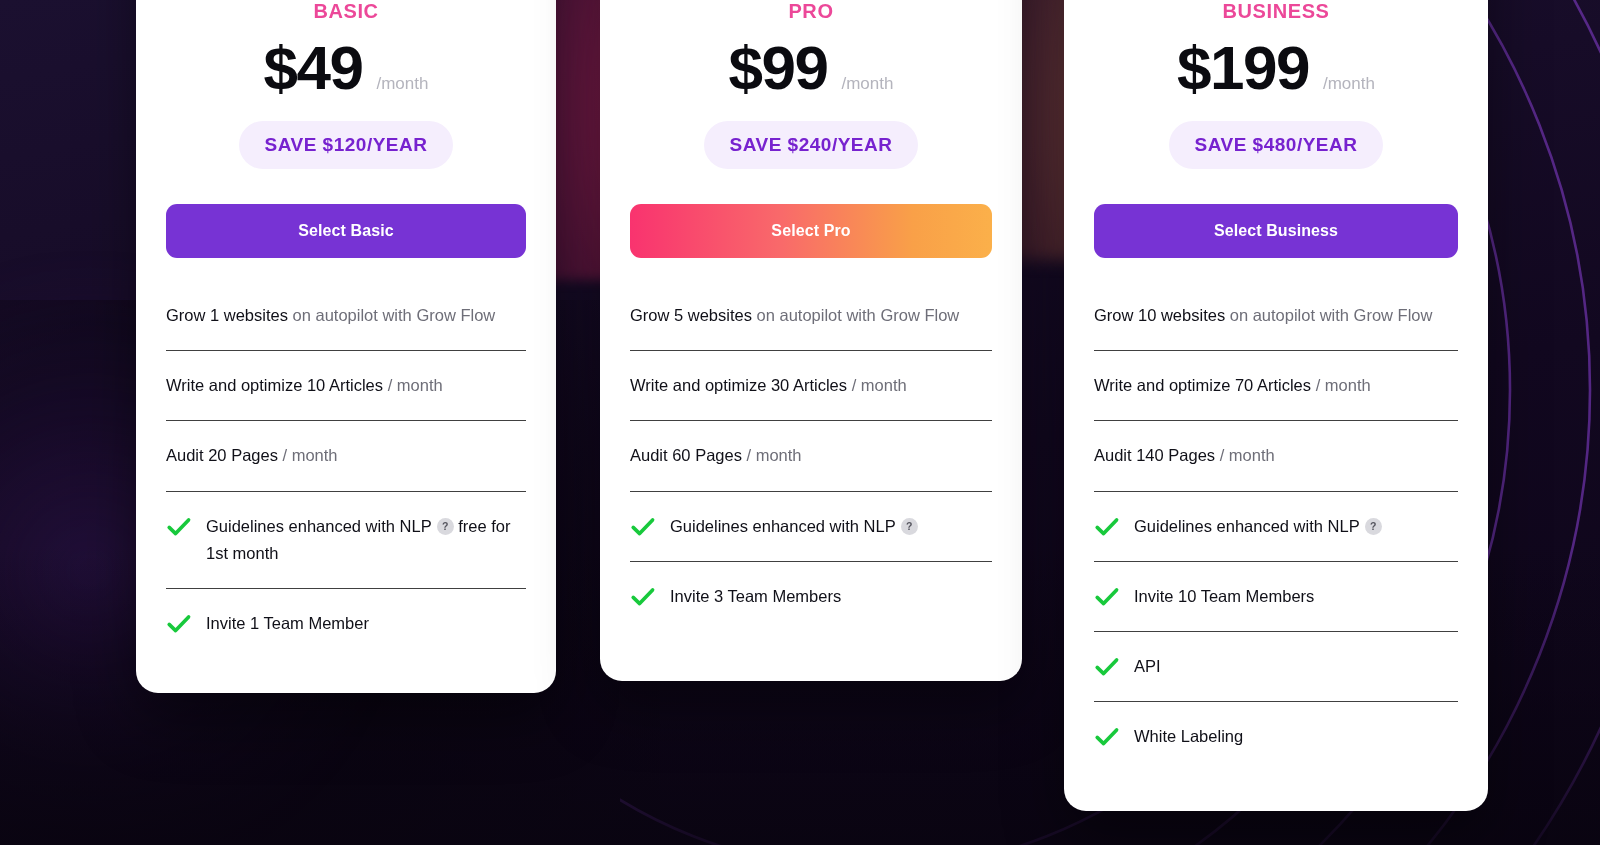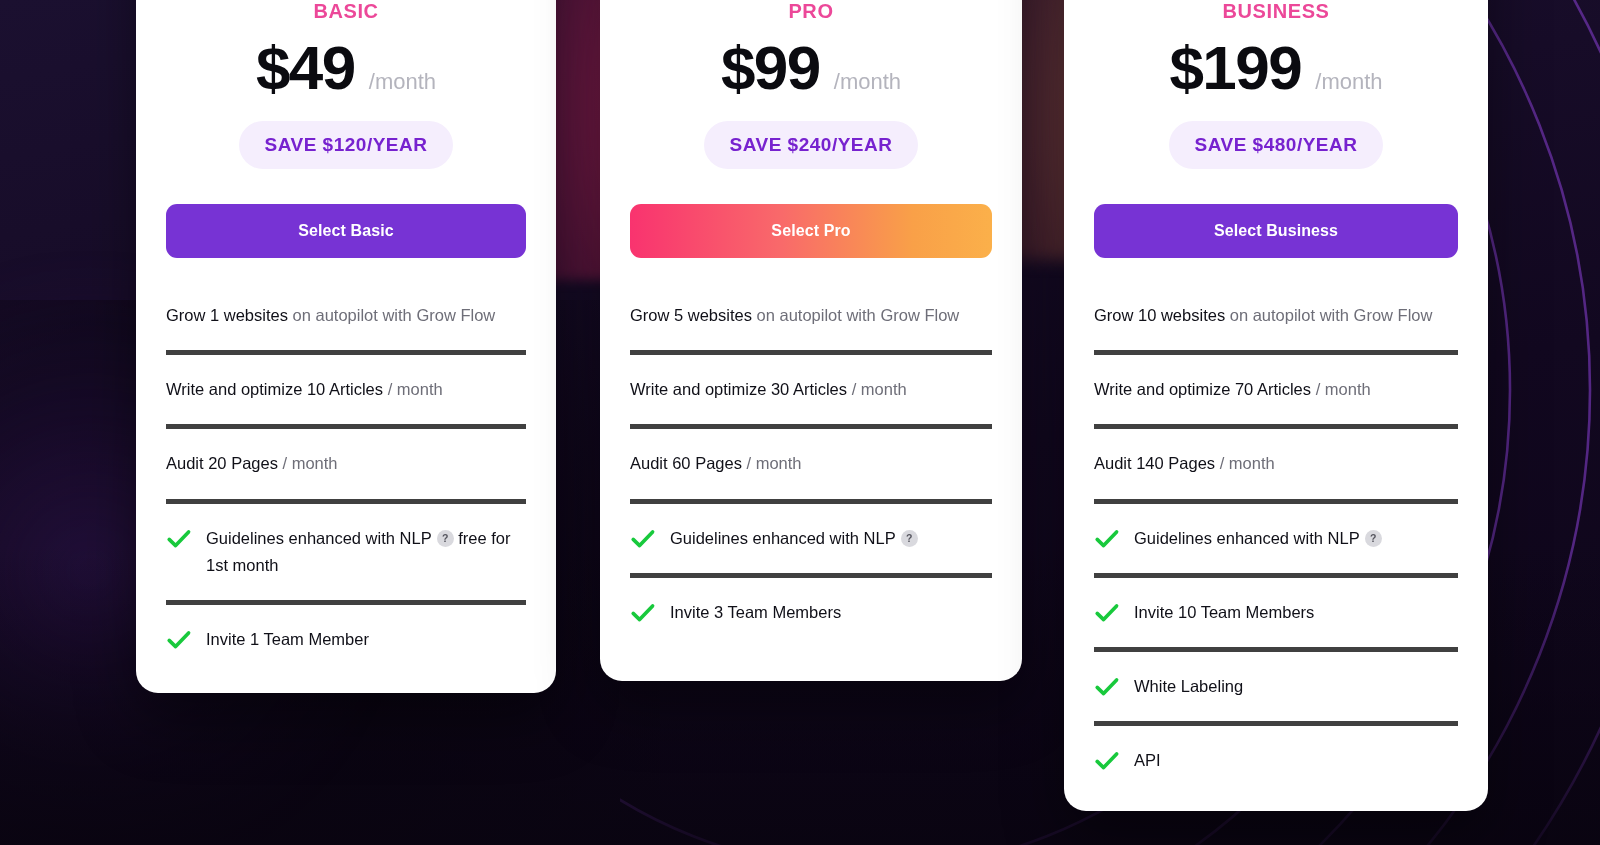--- a/index.html
+++ b/index.html
@@ -139,21 +139,21 @@
     margin-bottom: 22px;
   }
   .price-amount {
     font-size: 62px;
     font-weight: bold;
     letter-spacing: -1.5px;
     color: #0b0b10;
     line-height: 1;
   }
   .price-period {
-    font-size: 22px;
+    font-size: 17px;
     color: #b4b4bd;
     font-weight: normal;
   }
 
   .save-wrap { display: flex; justify-content: center; margin-bottom: 35px; }
   .save-badge {
     background: #f5eefd;
     color: #7722cf;
     font-size: 19px;
     font-weight: bold;
@@ -179,21 +179,21 @@
   .btn-purple   { background: #7733d4; }
   .btn-gradient { background: linear-gradient(to right, #f9336f 0%, #f96a6a 42%, #f9a048 78%, #fbb04a 100%); }
 
   .features { margin-top: 44px; }
 
   .feature-row {
     display: flex;
     align-items: flex-start;
     gap: 14px;
     padding: 21px 0;
-    border-top: 5px solid #404040;
+    border-top: 1px solid #404040;
   }
   .feature-row.first { border-top: none; padding-top: 0; }
 
   .check-icon {
     flex: 0 0 auto;
     width: 26px;
     height: 26px;
     margin-top: 1px;
   }
   .check-icon svg { display: block; width: 26px; height: 26px; }
@@ -373,27 +373,27 @@
               </svg>
             </span>
             <div class="feature-text"><span class="strong">Invite 10 Team Members</span></div>
           </div>
           <div class="feature-row">
             <span class="check-icon">
               <svg viewBox="0 0 26 26" aria-hidden="true">
                 <path d="M3.2 13.4 L9.6 19.6 L22.6 5.9" fill="none" stroke="#18c93c" stroke-width="3.6" stroke-linecap="round" stroke-linejoin="round"></path>
               </svg>
             </span>
+            <div class="feature-text"><span class="strong">API</span></div>
+          </div>
+          <div class="feature-row">
+            <span class="check-icon">
+              <svg viewBox="0 0 26 26" aria-hidden="true">
+                <path d="M3.2 13.4 L9.6 19.6 L22.6 5.9" fill="none" stroke="#18c93c" stroke-width="3.6" stroke-linecap="round" stroke-linejoin="round"></path>
+              </svg>
+            </span>
             <div class="feature-text"><span class="strong">White Labeling</span></div>
-          </div>
-          <div class="feature-row">
-            <span class="check-icon">
-              <svg viewBox="0 0 26 26" aria-hidden="true">
-                <path d="M3.2 13.4 L9.6 19.6 L22.6 5.9" fill="none" stroke="#18c93c" stroke-width="3.6" stroke-linecap="round" stroke-linejoin="round"></path>
-              </svg>
-            </span>
-            <div class="feature-text"><span class="strong">API</span></div>
           </div>
         </div>
     </div>
   </section>
 
 </div>
 
 </body></html>

